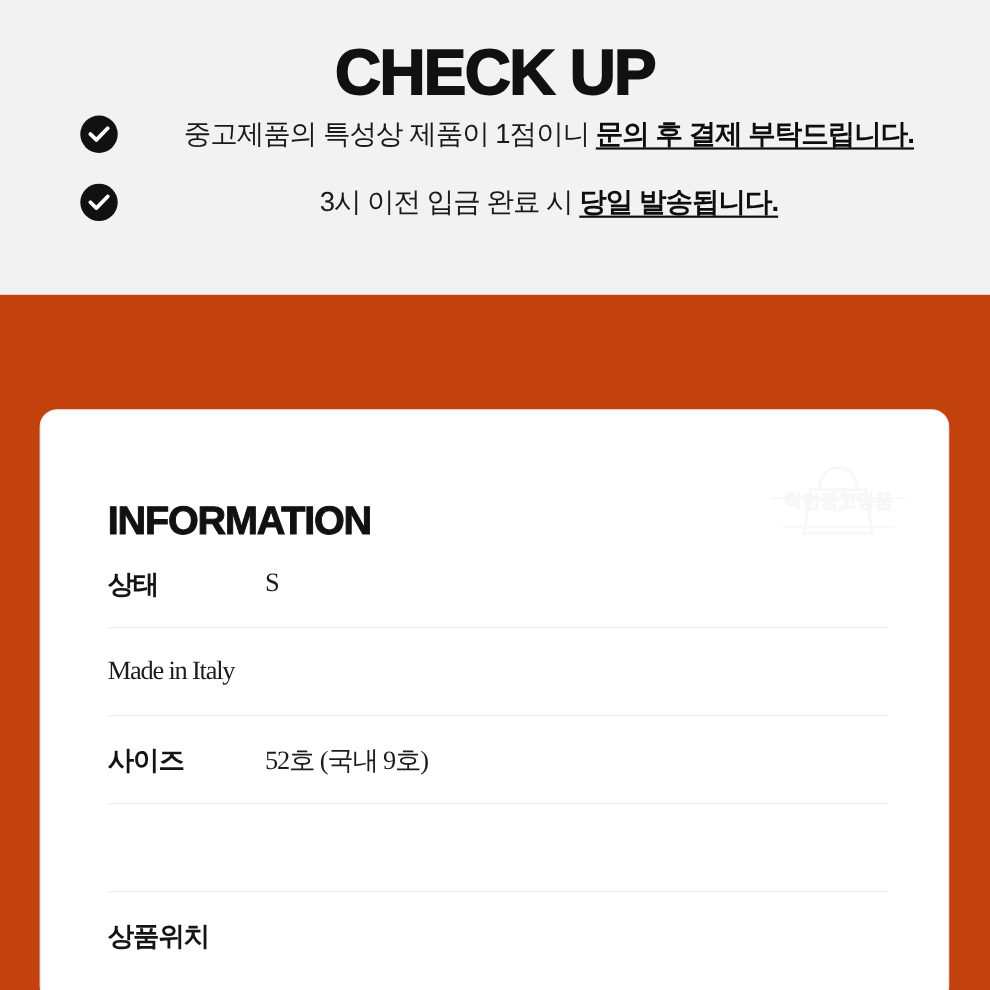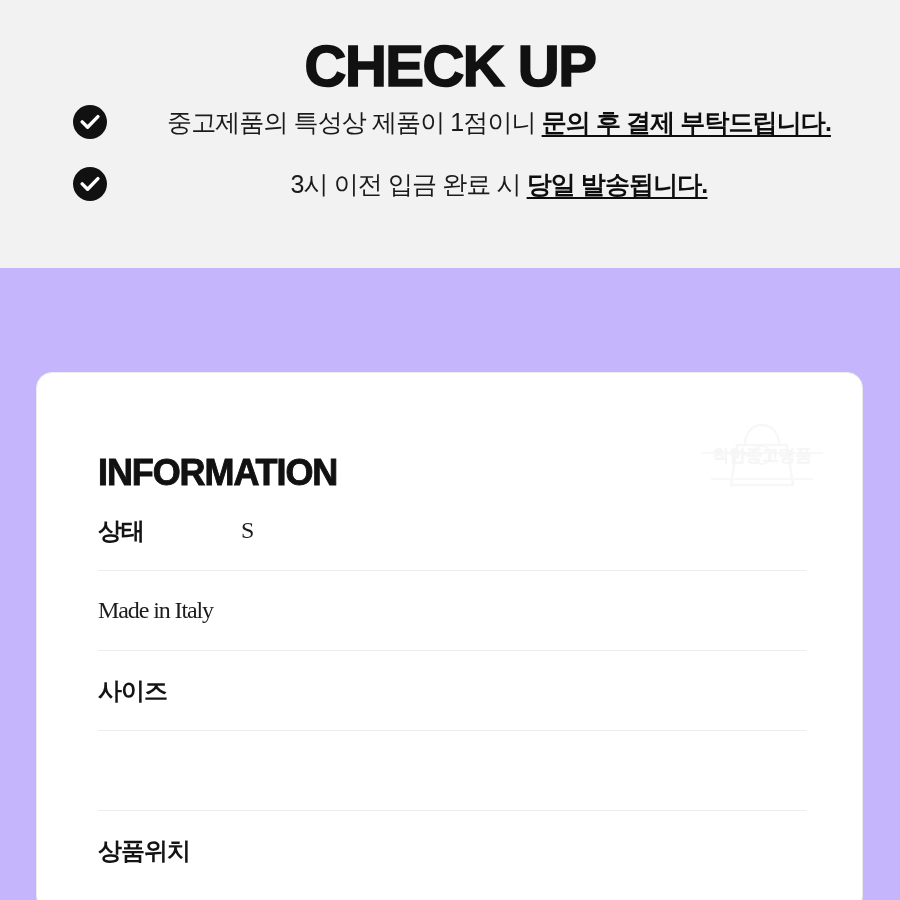--- a/index.html
+++ b/index.html
@@ -13,21 +13,21 @@
     overflow: hidden;
     background: #ffffff;
     font-family: "Liberation Sans", "DejaVu Sans", sans-serif;
     -webkit-font-smoothing: antialiased;
   }
 
   .page {
     position: relative;
     width: 900px;
     height: 900px;
-    background: #c4b5fd;
+    background: #c2410c;
   }
 
   
   .checkup-section {
     position: absolute;
     left: 0;
     top: 0;
     width: 900px;
     height: 268px;
     background: #f2f2f2;
@@ -241,20 +241,21 @@
         <div class="info-label">상태</div>
         <div class="info-value">S</div>
       </div>
 
       <div class="info-row">
         <div class="info-value">Made in Italy</div>
       </div>
 
       <div class="info-row">
         <div class="info-label">사이즈</div>
+        <div class="info-value">52호 (국내 9호)</div>
       </div>
 
       <div class="info-row">
       </div>
 
       <div class="info-row">
         <div class="info-label">상품위치</div>
       </div>
 
     </div>

